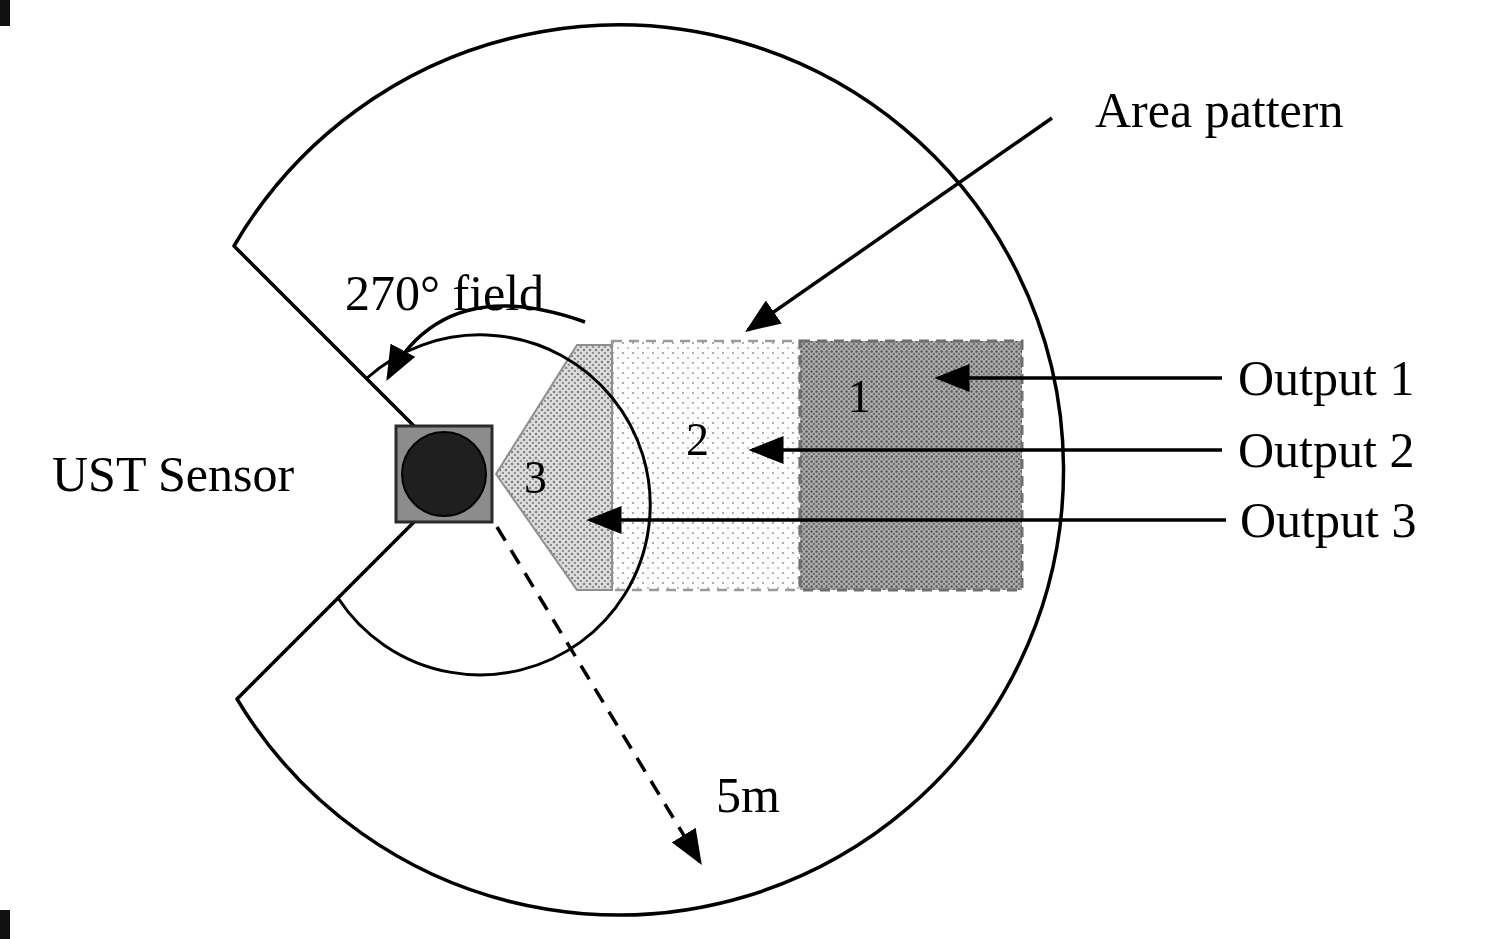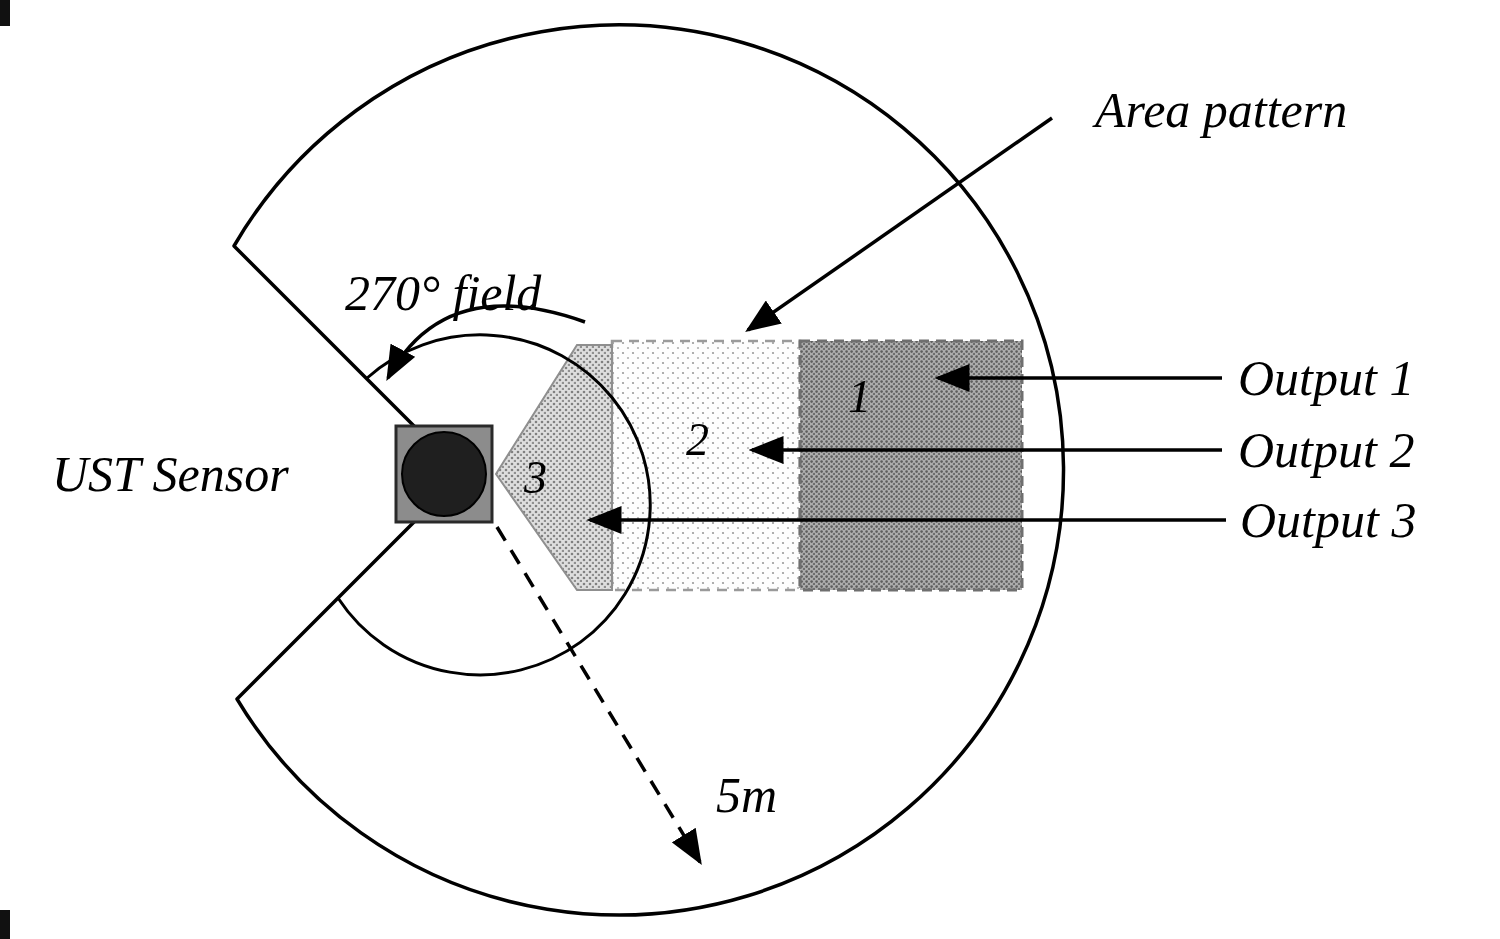--- a/index.html
+++ b/index.html
@@ -2,21 +2,20 @@
 <html><head>
 <meta charset="utf-8">
 <style>
   html, body { margin: 0; padding: 0; background: #ffffff; }
   .stage {
     position: relative;
     width: 1500px;
     height: 939px;
     background: #ffffff;
     overflow: hidden;
-    font-style: italic;
   }
   svg text {
     font-family: "Liberation Serif", "DejaVu Serif", serif;
     fill: #000000;
   }
   .lbl { font-size: 50px; }
   .num { font-size: 46px; }
 </style>
 </head>
 <body>

